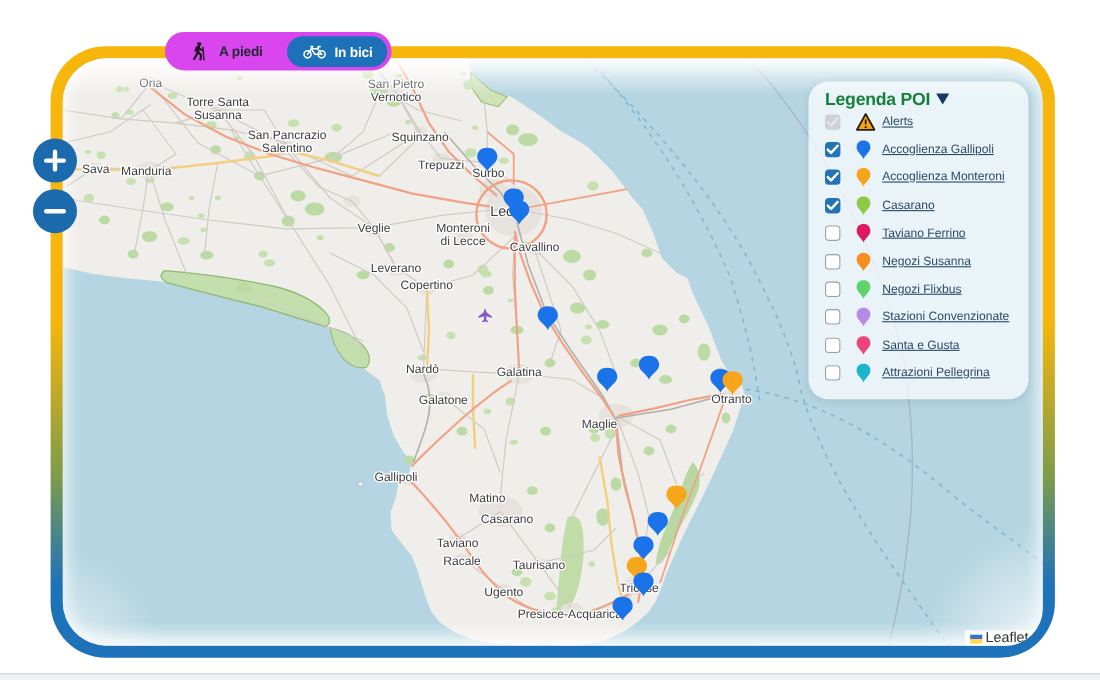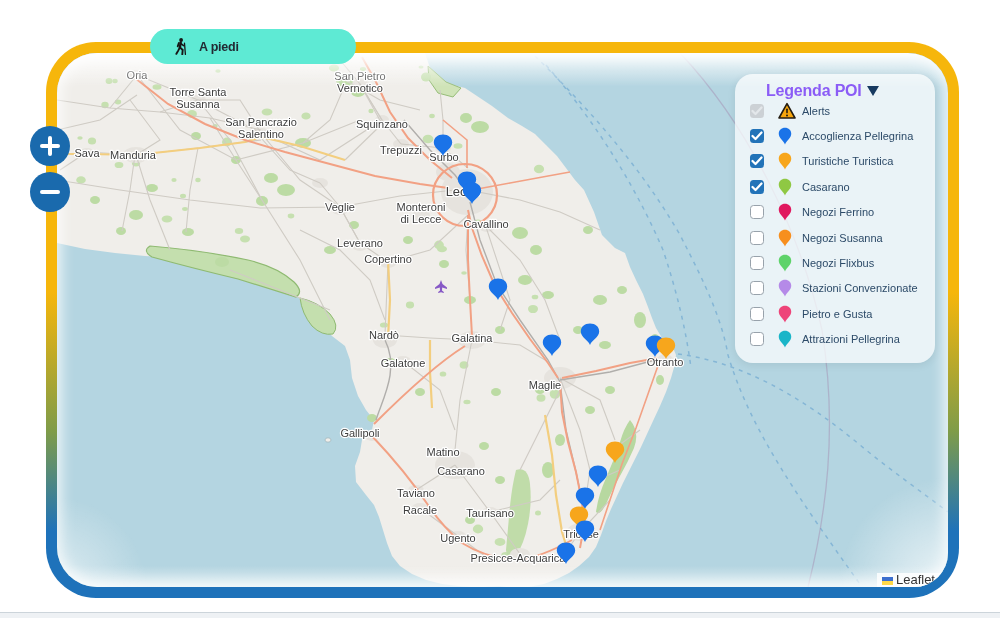--- a/index.html
+++ b/index.html
@@ -10,45 +10,45 @@
   .map svg.base{position:absolute;left:0;top:0;}
   .glow{position:absolute;left:0;top:0;width:891px;height:534px;border-radius:40px 40px 34px 40px;pointer-events:none;
     box-shadow:inset 0 0 14px 4px rgba(255,255,255,0.8);
     background:linear-gradient(180deg,rgba(255,255,255,0.9) 0,rgba(255,255,255,0) 34px),
       linear-gradient(0deg,rgba(255,255,255,0.55) 0,rgba(255,255,255,0) 22px),
       radial-gradient(circle at 100% 100%,rgba(255,255,255,0.75) 0,rgba(255,255,255,0) 110px),
       radial-gradient(circle at 0% 100%,rgba(255,255,255,0.55) 0,rgba(255,255,255,0) 90px);}
   
   .legend{position:absolute;left:678px;top:21px;width:200px;height:289px;border-radius:18px;
     background:rgba(255,255,255,0.72);box-shadow:0 2px 8px rgba(0,0,0,0.08);}
-  .legend .title{position:absolute;left:15px;top:8px;font-size:16px;font-weight:bold;color:#8b5cf6;letter-spacing:-0.2px;margin-left:16px;}
+  .legend .title{position:absolute;left:15px;top:8px;font-size:16px;font-weight:bold;color:#15803d;letter-spacing:-0.2px;}
   .legend .caret{display:inline-block;width:0;height:0;border-left:6.5px solid transparent;border-right:6.5px solid transparent;border-top:10px solid #173a60;margin-left:5px;}
   .row{position:absolute;left:15px;height:20px;}
   .cb{position:absolute;left:0;top:3px;width:14px;height:14px;border-radius:3.5px;box-sizing:border-box;}
   .cb.on{background:#2273b8;}
   .cb.off{background:#fff;border:1.6px solid #98a2ab;}
   .cb.dis{background:#ccd1d5;}
   .cb svg{position:absolute;left:1px;top:2px;}
   .ric{position:absolute;left:28px;top:1px;}
-  .lab{position:absolute;left:52px;top:4px;font-size:11px;color:#2c4a68;white-space:nowrap;}
+  .lab{position:absolute;left:52px;top:4px;font-size:11px;color:#2c4a68;white-space:nowrap;text-decoration:underline;}
   
   .attrib{position:absolute;right:0px;bottom:0px;height:14px;background:rgba(255,255,255,0.8);
     font-size:13px;color:#333;padding:0 13px 0 5px;line-height:14px;}
   .flag{display:inline-block;width:11px;height:8px;vertical-align:-1px;margin-right:3px;}
   .flag .b{display:block;width:11px;height:4px;background:#3c6fce;}
   .flag .y{display:block;width:11px;height:4px;background:#ffd948;}
   
   .zbtn{position:absolute;width:40px;height:40px;border-radius:50%;background:#1a6aad;}
   .zbtn i{position:absolute;background:#fff;border-radius:2px;}
   .zbtn .h{left:10px;top:18px;width:20px;height:4.2px;}
   .zbtn .v{left:18px;top:10px;width:4.2px;height:20px;}
   #zplus{left:30px;top:126px;}
   #zminus{left:30px;top:172px;}
   
-  .toggle{position:absolute;left:150px;top:29px;width:206px;height:35px;border-radius:18px;background:#5eead4;}
+  .toggle{position:absolute;left:150px;top:29px;width:206px;height:35px;border-radius:18px;background:#d946ef;}
   .tg-walk{position:absolute;left:23px;top:9px;}
   .tg-lab1{position:absolute;left:49px;top:11px;font-size:12.5px;letter-spacing:-0.2px;font-weight:bold;color:#222a33;}
   .tg-bici{position:absolute;left:111px;top:4px;width:91px;height:28px;border-radius:14.5px;background:#1d71b8;}
   .tg-bike{position:absolute;left:14px;top:6px;}
   .tg-lab2{position:absolute;left:43px;top:8px;font-size:12.5px;letter-spacing:-0.2px;font-weight:bold;color:#fff;}
   .footer{position:absolute;left:0;top:612px;width:1000px;height:6px;background:#eef1f4;border-top:1px solid #ccd4da;}
 </style>
 </head>
 <body>
 <div class="frame">
@@ -379,50 +379,50 @@
       </div>
       <div class="row" style="top:52px">
         <span class="cb on">
             <svg width="12" height="10" viewBox="0 0 12 10">
               <path d="M1.5 5 L4.5 8 L10.5 1.5" stroke="#fff" stroke-width="2.2" fill="none" stroke-linecap="round" stroke-linejoin="round"></path>
             </svg>
           </span>
         <span class="ric"><svg width="14" height="18" viewBox="0 0 14 18">
               <path d="M7,17.5 C5.5,13.5 0.75,11.2 0.75,6.8 C0.75,3.1 3.4,0.7 7,0.7 C10.6,0.7 13.25,3.1 13.25,6.8 C13.25,11.2 8.5,13.5 7,17.5 Z" fill="#1a73e8"></path>
             </svg></span>
-        <span class="lab">Accoglienza Pellegrina</span>
+        <span class="lab">Accoglienza Gallipoli</span>
       </div>
       <div class="row" style="top:77px">
         <span class="cb on">
             <svg width="12" height="10" viewBox="0 0 12 10">
               <path d="M1.5 5 L4.5 8 L10.5 1.5" stroke="#fff" stroke-width="2.2" fill="none" stroke-linecap="round" stroke-linejoin="round"></path>
             </svg>
           </span>
         <span class="ric"><svg width="14" height="18" viewBox="0 0 14 18">
               <path d="M7,17.5 C5.5,13.5 0.75,11.2 0.75,6.8 C0.75,3.1 3.4,0.7 7,0.7 C10.6,0.7 13.25,3.1 13.25,6.8 C13.25,11.2 8.5,13.5 7,17.5 Z" fill="#f7a61c"></path>
             </svg></span>
-        <span class="lab">Turistiche Turistica</span>
+        <span class="lab">Accoglienza Monteroni</span>
       </div>
       <div class="row" style="top:103px">
         <span class="cb on">
             <svg width="12" height="10" viewBox="0 0 12 10">
               <path d="M1.5 5 L4.5 8 L10.5 1.5" stroke="#fff" stroke-width="2.2" fill="none" stroke-linecap="round" stroke-linejoin="round"></path>
             </svg>
           </span>
         <span class="ric"><svg width="14" height="18" viewBox="0 0 14 18">
               <path d="M7,17.5 C5.5,13.5 0.75,11.2 0.75,6.8 C0.75,3.1 3.4,0.7 7,0.7 C10.6,0.7 13.25,3.1 13.25,6.8 C13.25,11.2 8.5,13.5 7,17.5 Z" fill="#8fc843"></path>
             </svg></span>
         <span class="lab">Casarano</span>
       </div>
       <div class="row" style="top:128px">
         <span class="cb off"></span>
         <span class="ric"><svg width="14" height="18" viewBox="0 0 14 18">
               <path d="M7,17.5 C5.5,13.5 0.75,11.2 0.75,6.8 C0.75,3.1 3.4,0.7 7,0.7 C10.6,0.7 13.25,3.1 13.25,6.8 C13.25,11.2 8.5,13.5 7,17.5 Z" fill="#e0195f"></path>
             </svg></span>
-        <span class="lab">Negozi Ferrino</span>
+        <span class="lab">Taviano Ferrino</span>
       </div>
       <div class="row" style="top:154px">
         <span class="cb off"></span>
         <span class="ric"><svg width="14" height="18" viewBox="0 0 14 18">
               <path d="M7,17.5 C5.5,13.5 0.75,11.2 0.75,6.8 C0.75,3.1 3.4,0.7 7,0.7 C10.6,0.7 13.25,3.1 13.25,6.8 C13.25,11.2 8.5,13.5 7,17.5 Z" fill="#f78f1e"></path>
             </svg></span>
         <span class="lab">Negozi Susanna</span>
       </div>
       <div class="row" style="top:179px">
         <span class="cb off"></span>
@@ -436,21 +436,21 @@
         <span class="ric"><svg width="14" height="18" viewBox="0 0 14 18">
               <path d="M7,17.5 C5.5,13.5 0.75,11.2 0.75,6.8 C0.75,3.1 3.4,0.7 7,0.7 C10.6,0.7 13.25,3.1 13.25,6.8 C13.25,11.2 8.5,13.5 7,17.5 Z" fill="#b58ae8"></path>
             </svg></span>
         <span class="lab">Stazioni Convenzionate</span>
       </div>
       <div class="row" style="top:230px">
         <span class="cb off"></span>
         <span class="ric"><svg width="14" height="18" viewBox="0 0 14 18">
               <path d="M7,17.5 C5.5,13.5 0.75,11.2 0.75,6.8 C0.75,3.1 3.4,0.7 7,0.7 C10.6,0.7 13.25,3.1 13.25,6.8 C13.25,11.2 8.5,13.5 7,17.5 Z" fill="#ee4479"></path>
             </svg></span>
-        <span class="lab">Pietro e Gusta</span>
+        <span class="lab">Santa e Gusta</span>
       </div>
       <div class="row" style="top:255px">
         <span class="cb off"></span>
         <span class="ric"><svg width="14" height="18" viewBox="0 0 14 18">
               <path d="M7,17.5 C5.5,13.5 0.75,11.2 0.75,6.8 C0.75,3.1 3.4,0.7 7,0.7 C10.6,0.7 13.25,3.1 13.25,6.8 C13.25,11.2 8.5,13.5 7,17.5 Z" fill="#1ab5c8"></path>
             </svg></span>
         <span class="lab">Attrazioni Pellegrina</span>
       </div>
     </div>
     <div class="attrib"><span class="flag"><span class="b"></span><span class="y"></span></span>Leaflet</div>
@@ -469,14 +469,27 @@
     <g stroke="#161616" fill="none" stroke-linecap="round">
       <path d="M7.7 4.4 L6.9 9.6" stroke-width="2.4"></path>
       <path d="M6.9 9.4 L9.7 12 L9.3 16.4" stroke-width="1.9"></path>
       <path d="M6.9 9.4 L5.2 12.6 L3.4 15.8" stroke-width="1.9"></path>
       <path d="M7.6 5.4 L10.6 7.6" stroke-width="1.6"></path>
       <path d="M11.5 5.2 L12.4 16.4" stroke-width="1.3"></path>
       <path d="M5.9 4.9 L4.7 8.4" stroke-width="1.8"></path>
     </g>
   </svg>
   <div class="tg-lab1">A piedi</div>
+  <div class="tg-bici">
+    <svg class="tg-bike" width="22" height="15" viewBox="0 0 22 15">
+      <g stroke="#ffffff" fill="none" stroke-width="1.4" stroke-linecap="round" stroke-linejoin="round">
+        <circle cx="4.6" cy="10.4" r="3.2"></circle>
+        <circle cx="17.4" cy="10.4" r="3.2"></circle>
+        <path d="M4.6 10.4 L8.1 5.4 L14.1 5.4 L17.4 10.4"></path>
+        <path d="M8.1 5.4 L11.2 10.4 L17.4 10.4"></path>
+        <path d="M13.5 5.4 L14.6 3.4 L16 3.4"></path>
+        <path d="M7.5 3.2 L9.3 3.2 L8.1 5.4"></path>
+      </g>
+    </svg>
+    <div class="tg-lab2">In bici</div>
+  </div>
 </div>
 <div class="footer"></div>
 
 </body></html>

